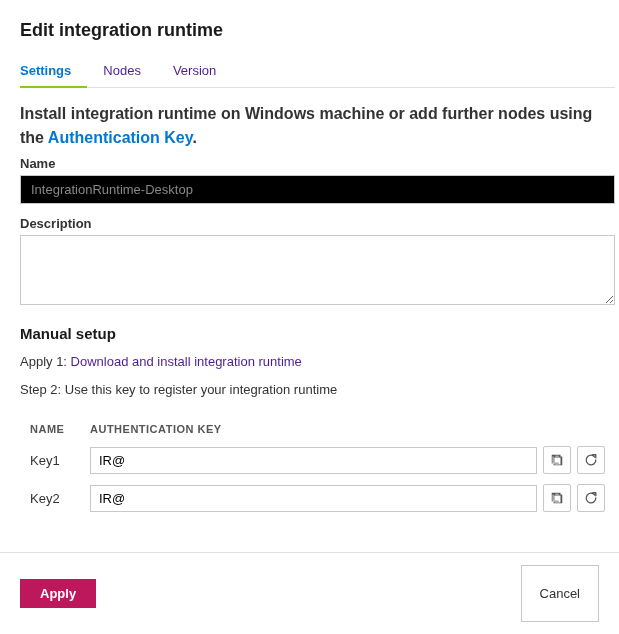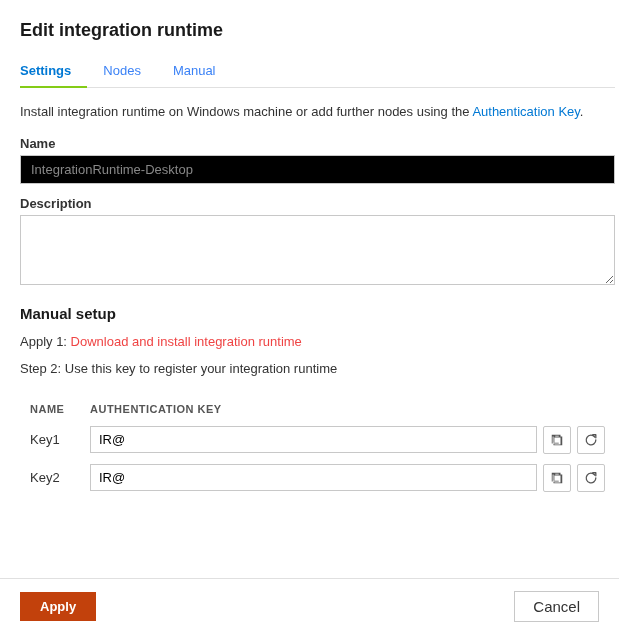--- a/index.html
+++ b/index.html
@@ -35,36 +35,37 @@
       border-bottom: 1px solid #e0e0e0;
       margin-bottom: 14px;
       gap: 0;
     }
 
     .tab {
       padding: 8px 16px 8px 0;
       margin-right: 16px;
       cursor: pointer;
       font-size: 13px;
-      color: #3b82f6;
+      color: #4c1d95;
       border-bottom: 2px solid transparent;
       margin-bottom: -1px;
     }
 
     .tab.active {
       color: #0078d4;
       border-bottom: 2px solid #84cc16;
       font-weight: 600;
     }
 
     .info-text {
-      font-size: 13px;
-      color: #333;
-      margin-bottom: 14px;
+      font-size: 16px;
+      color: #333;
+      margin-bottom: 6px;
       line-height: 1.5;
+      font-weight: bold;
     }
 
     .info-text a {
       color: #0078d4;
       text-decoration: none;
     }
 
     .field-label {
       font-size: 13px;
       font-weight: 600;
@@ -103,21 +104,21 @@
     }
 
     .step-text {
       font-size: 13px;
       color: #333;
       margin-bottom: 8px;
       line-height: 1.5;
     }
 
     .step-text a {
-      color: #ef4444;
+      color: #4c1d95;
       text-decoration: none;
     }
 
     .auth-table {
       width: 100%;
       border-collapse: collapse;
       margin-top: 10px;
     }
 
     .auth-table th {
@@ -179,47 +180,47 @@
       border-top: 1px solid #e0e0e0;
       padding: 12px 20px;
       display: flex;
       align-items: center;
       justify-content: space-between;
       background: #fff;
     }
 
     .btn-apply {
       padding: 7px 20px;
-      background: #c2410c;
+      background: #be185d;
       color: #fff;
       border: none;
       font-size: 13px;
       cursor: pointer;
       font-weight: 600;
     }
 
     .btn-cancel {
-      padding: 6px 18px;
-      background: #fff;
-      color: #333;
-      border: 1px solid #c8c8c8;
-      font-size: 15px;
+      padding: 20px 18px;
+      background: #fff;
+      color: #333;
+      border: 1px solid #c8c8c8;
+      font-size: 13px;
       cursor: pointer;
     }
   </style>
 </head>
 <body>
 
 <div class="page-container">
   <div class="page-title">Edit integration runtime</div>
 
   <div class="tabs">
     <div class="tab active">Settings</div>
     <div class="tab">Nodes</div>
-    <div class="tab">Manual</div>
+    <div class="tab">Version</div>
   </div>
 
   <div class="info-text">
     <span>Install integration runtime on Windows machine or add further nodes using the </span><a href="#">Authentication Key</a><span>.</span>
   </div>
 
   <div class="field-label">Name</div>
   <input type="text" class="field-input-readonly" readonly="" value="IntegrationRuntime-Desktop" style="">
 
   <div class="field-label">Description</div>

